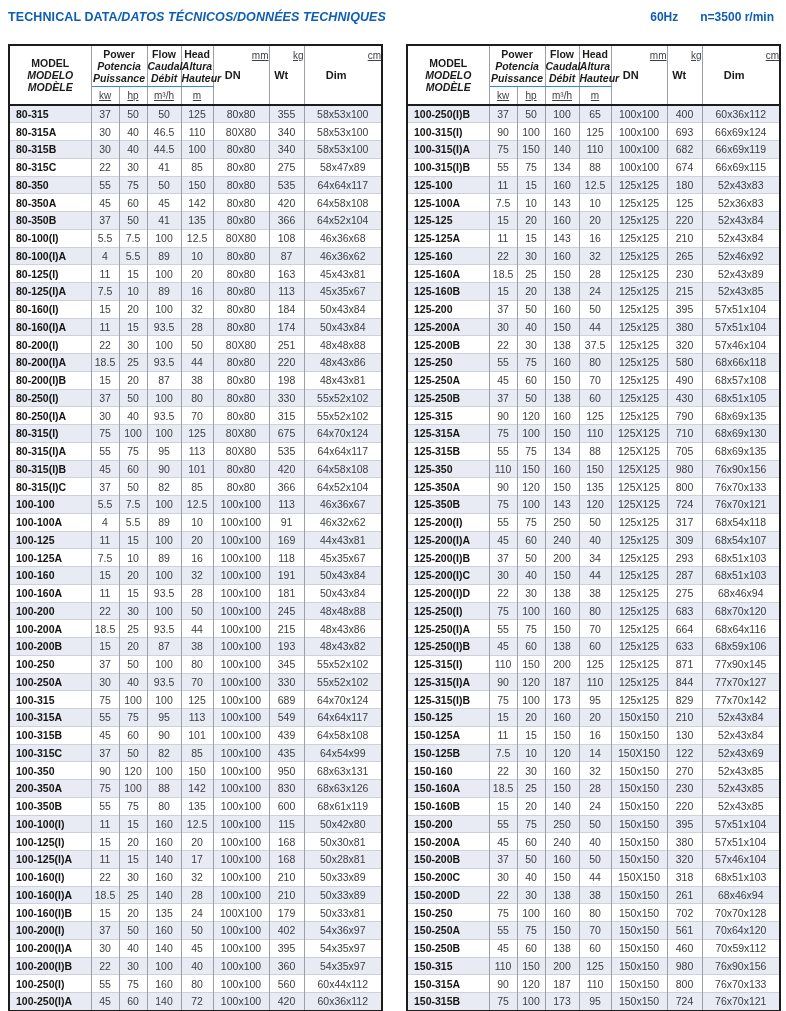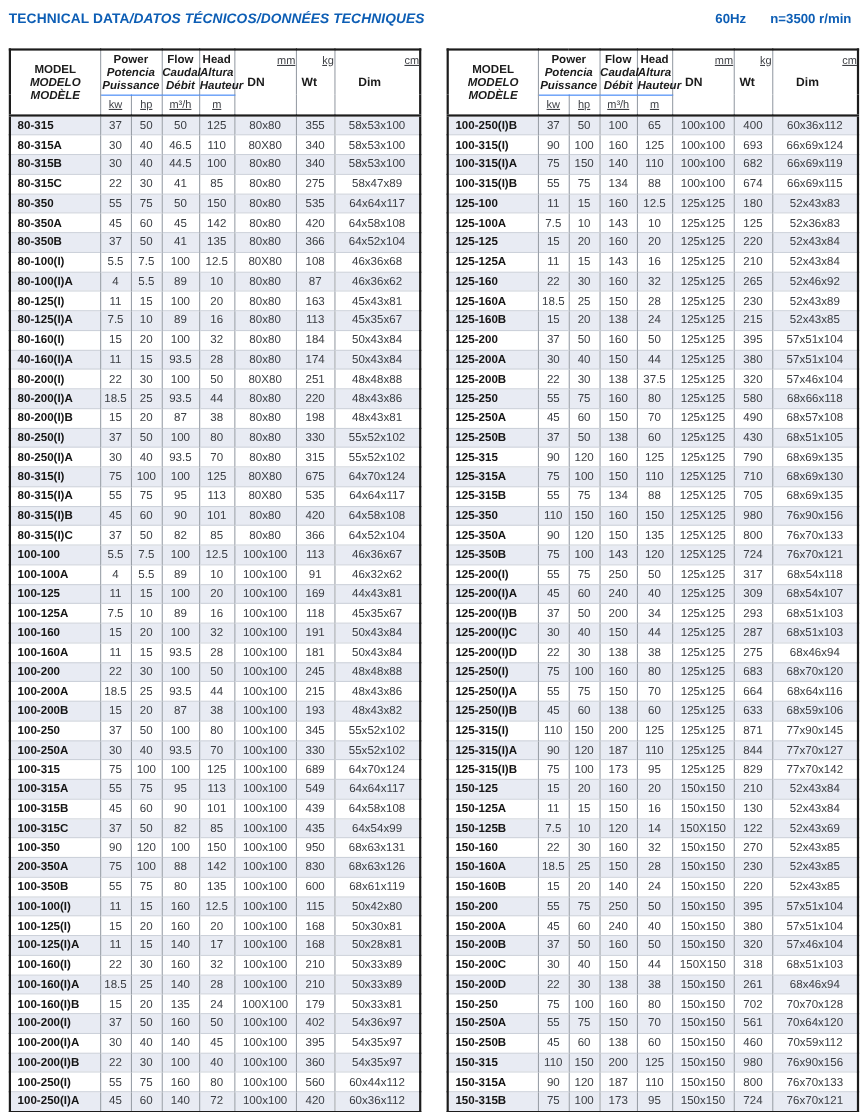--- a/index.html
+++ b/index.html
@@ -255,21 +255,21 @@
             <td class="model">80-160(I)</td>
             <td>15</td>
             <td>20</td>
             <td>100</td>
             <td>32</td>
             <td>80x80</td>
             <td>184</td>
             <td>50x43x84</td>
           </tr>
           <tr>
-            <td class="model">40-160(I)A</td>
+            <td class="model">80-160(I)A</td>
             <td>11</td>
             <td>15</td>
             <td>93.5</td>
             <td>28</td>
             <td>80x80</td>
             <td>174</td>
             <td>50x43x84</td>
           </tr>
           <tr>
             <td class="model">80-200(I)</td>

